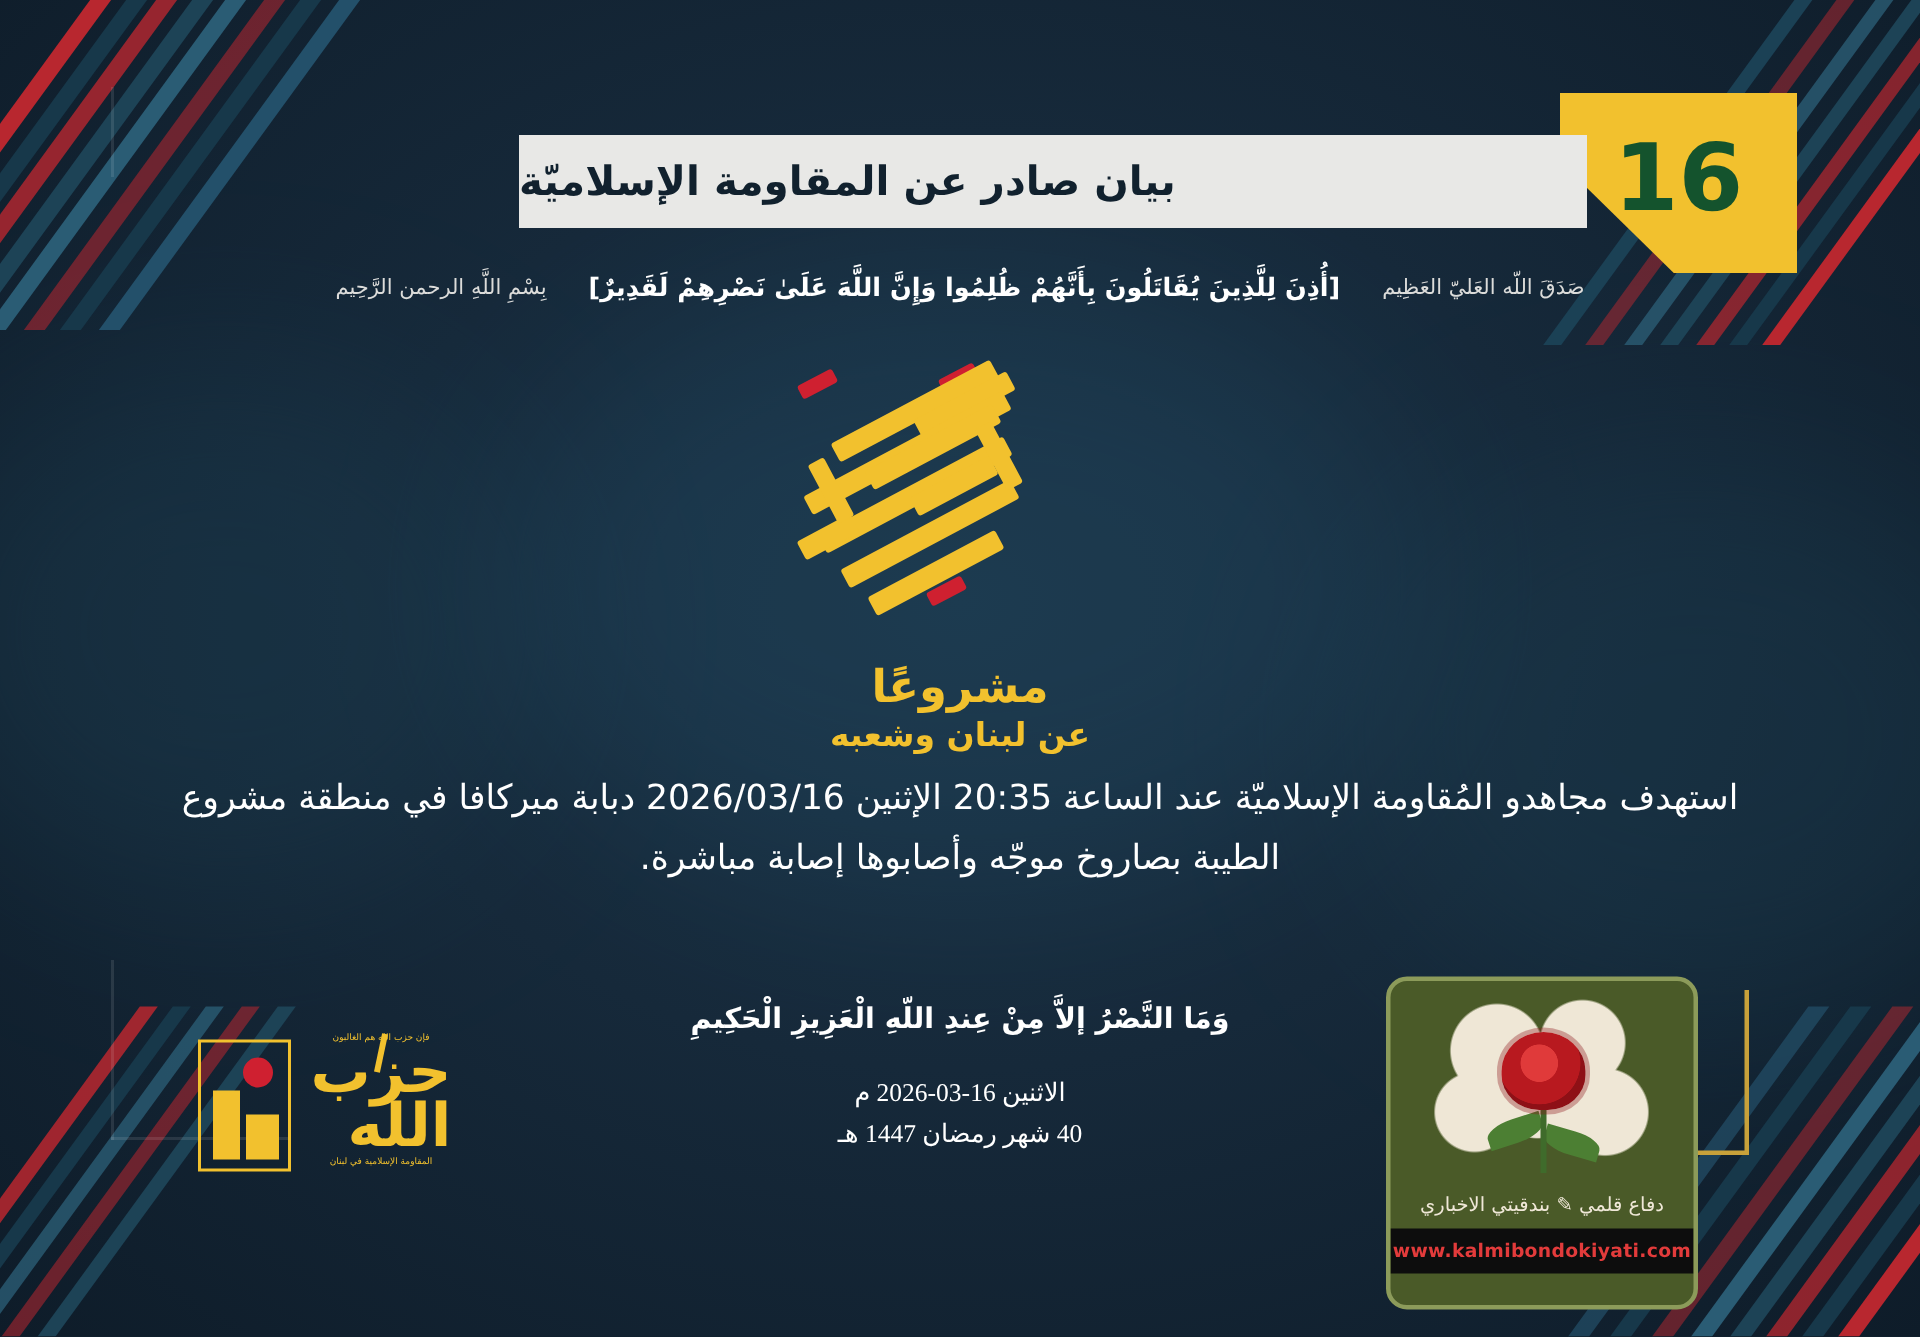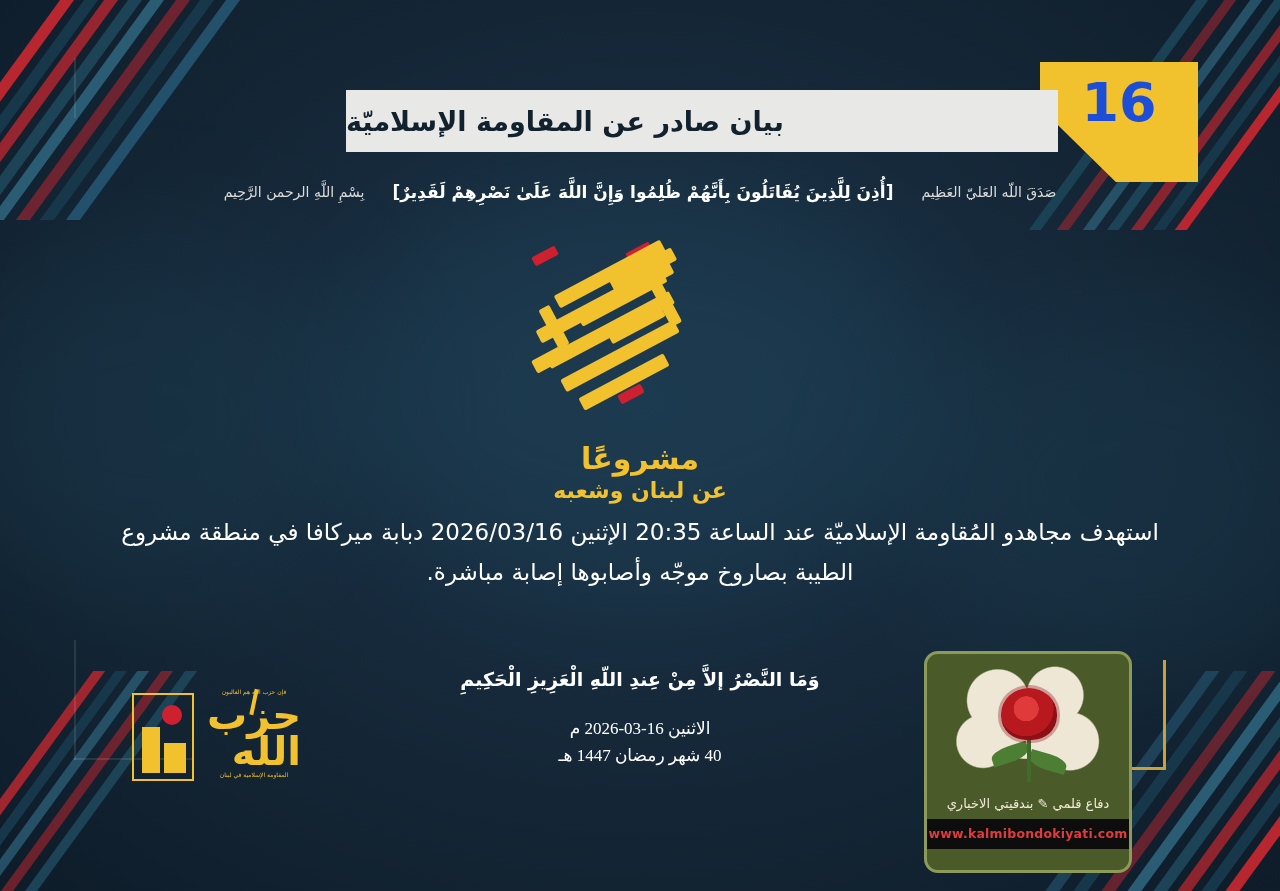--- a/index.html
+++ b/index.html
@@ -74,25 +74,25 @@
   }
   .header-tag {
     position: absolute;
     top: 62px; right: 82px;
     width: 158px; height: 120px;
     background: #f2c12e;
     clip-path: polygon(0 0, 100% 0, 100% 100%, 48% 100%, 0 38%);
     display: flex; align-items: flex-start; justify-content: center;
   }
   .header-tag span {
-    font-size: 54px;
+    font-size: 62px;
     font-weight: bold;
-    color: #1d4ed8;
+    color: #14532d;
     line-height: 1;
-    margin-top: 14px;
+    margin-top: 26px;
     font-family: "DejaVu Sans", sans-serif;
   }
 
   
   .quran-row {
     position: absolute;
     top: 182px; left: 0; right: 0;
     display: flex; align-items: center; justify-content: center;
     gap: 28px;
     color: #e9e9e7;

